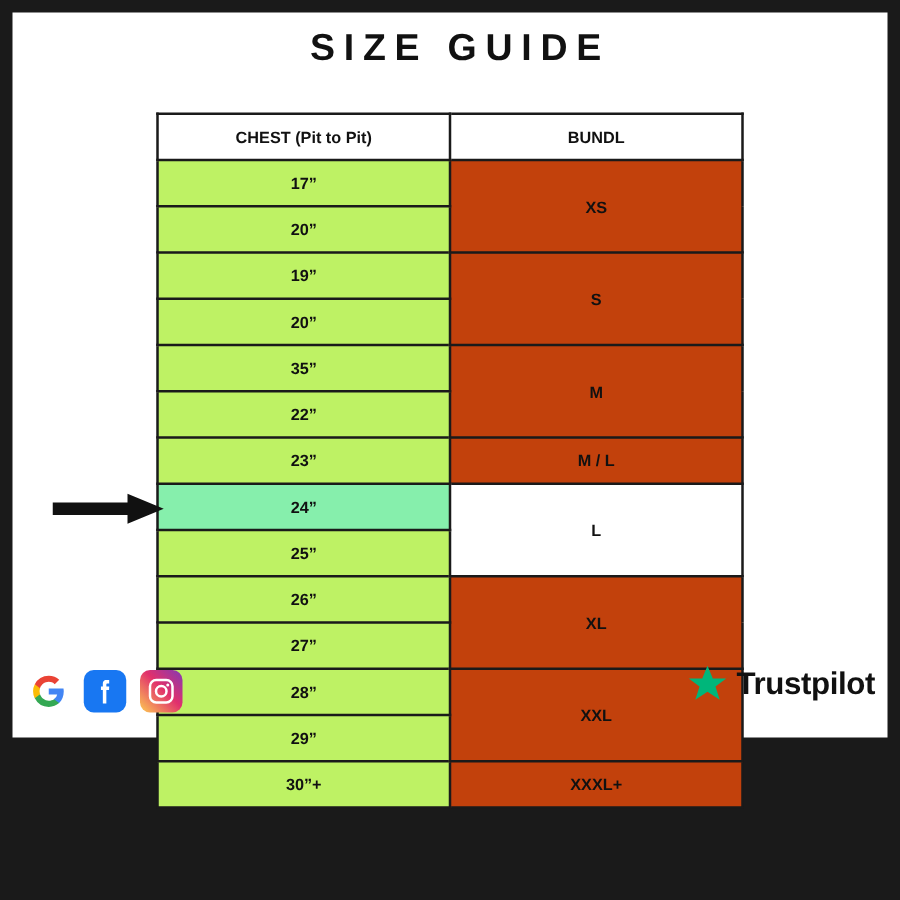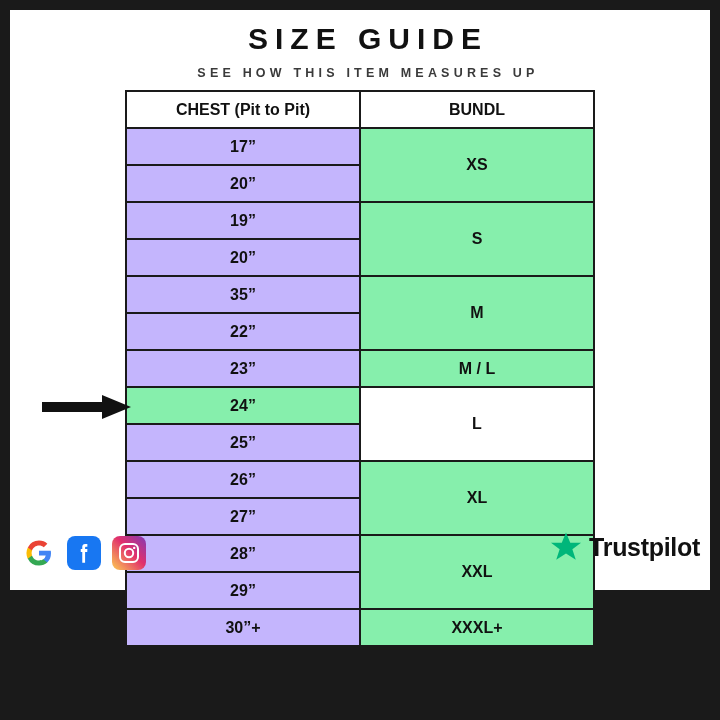--- a/index.html
+++ b/index.html
@@ -49,39 +49,39 @@
   table.size-table {
     border-collapse: collapse;
     width: 470px;
     table-layout: fixed;
   }
   table.size-table td {
     border: 2px solid #1a1a1a;
     height: 35px;
     text-align: center;
     vertical-align: middle;
-    font-size: 16px;
+    font-size: 13px;
     font-weight: bold;
     color: #111111;
     padding: 0;
   }
   td.header-cell {
     background: #ffffff;
     font-size: 18px;
     height: 38px;
   }
   td.chest-cell {
-    background: #c4b5fd;
+    background: #bef264;
     width: 195px;
   }
   td.chest-cell.highlight {
     background: #86efac;
   }
   td.size-cell {
-    background: #86efac;
+    background: #c2410c;
     width: 275px;
     font-size: 19px;
   }
   td.size-cell.highlight {
     background: #ffffff;
   }
   .arrow {
     position: absolute;
     left: 32px;
     top: 384px;
@@ -147,21 +147,20 @@
     color: #111111;
     letter-spacing: -0.3px;
   }
 </style>
 </head>
 <body>
 
 <div class="frame">
 
   <div class="title">SIZE GUIDE</div>
-  <div class="subtitle">SEE HOW THIS ITEM MEASURES UP</div>
 
   <div class="table-wrap">
     <table class="size-table">
       <tbody>
         <tr>
           <td class="header-cell">CHEST (Pit to Pit)</td>
           <td class="header-cell">BUNDL</td>
         </tr>
 
         <tr>

